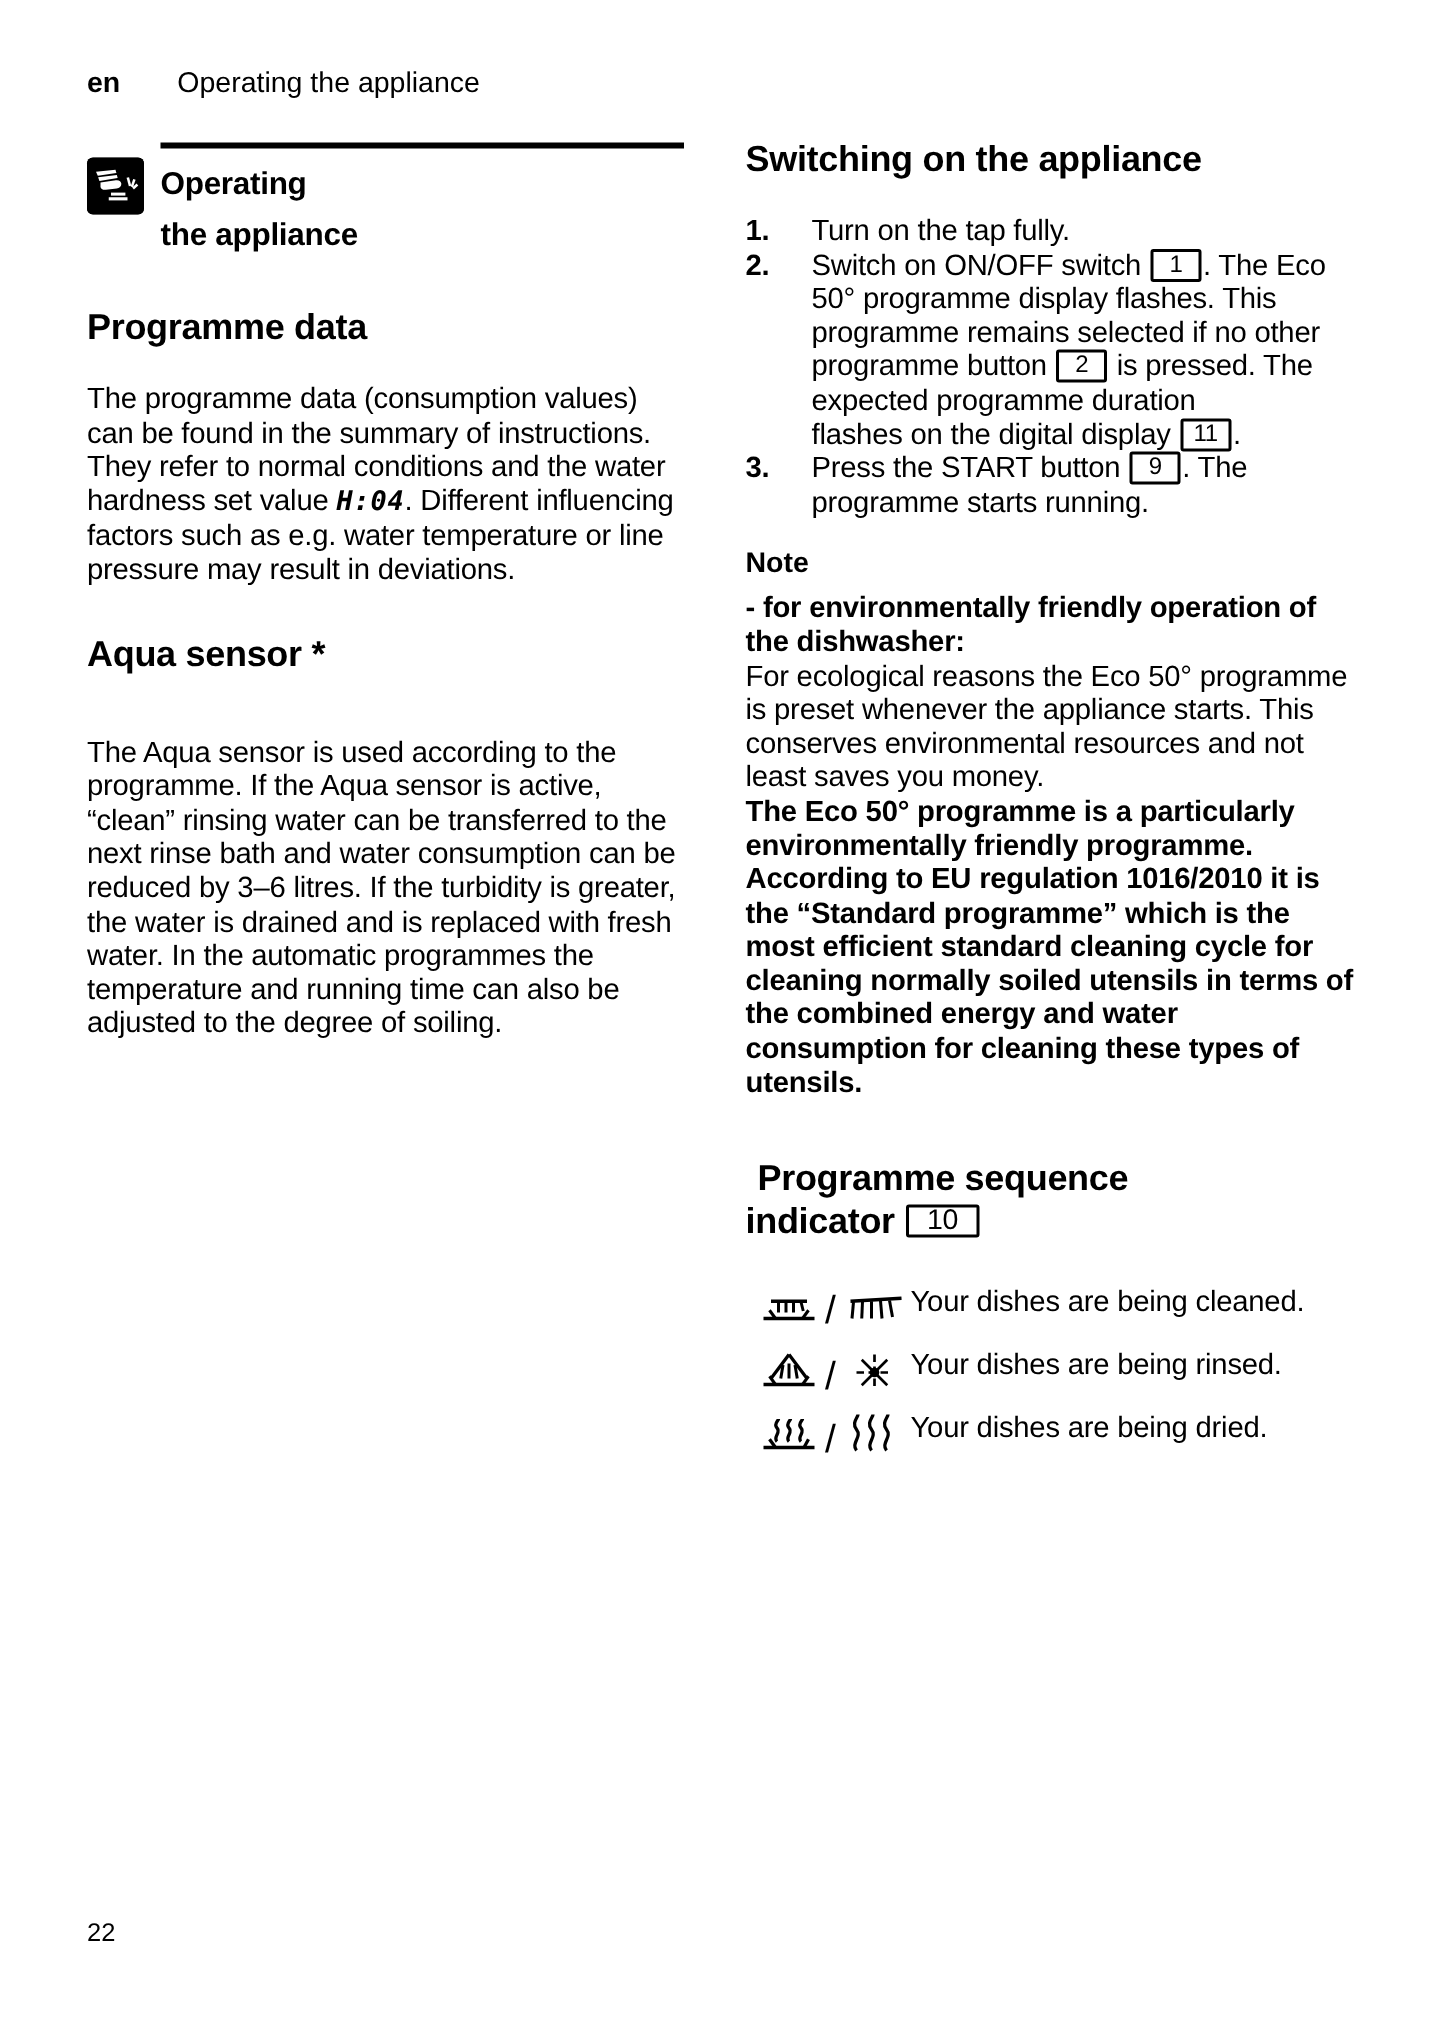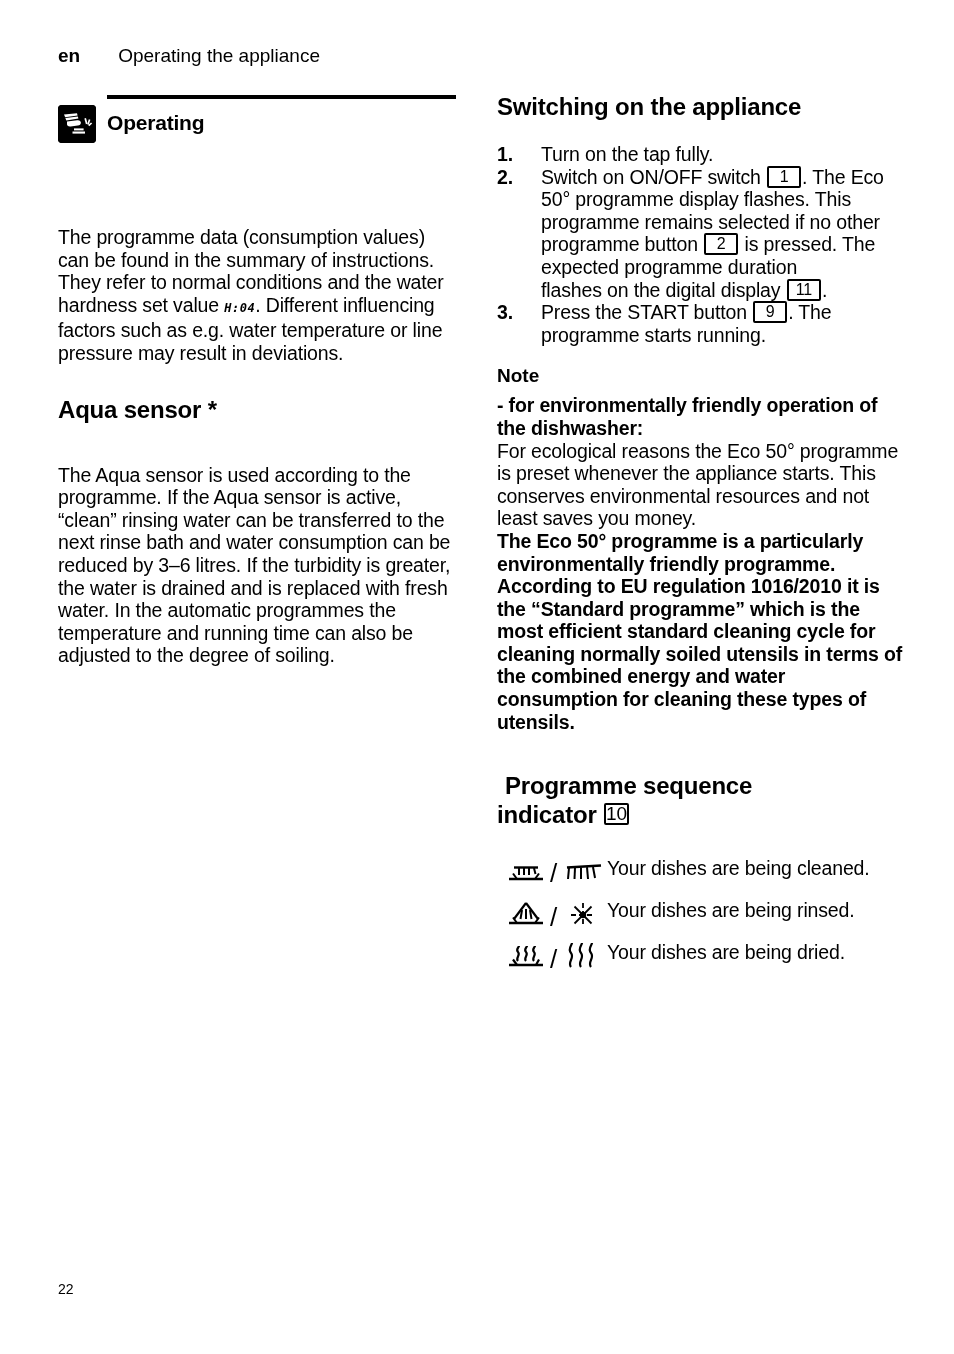--- a/index.html
+++ b/index.html
@@ -104,21 +104,21 @@
   .sp-22 { height: 22px; }
   .sp-26 { height: 26px; }
   .sp-30 { height: 30px; }
   .sp-38 { height: 38px; }
 
   
   .lcd {
     font-family: "DejaVu Sans Mono", monospace;
     font-weight: bold;
     font-style: italic;
-    font-size: 12px;
+    font-size: 18px;
     letter-spacing: 0.5px;
   }
 
   
   ol.steps {
     margin: 0;
     padding: 0;
     list-style: none;
   }
   ol.steps > li {
@@ -176,21 +176,21 @@
     line-height: 22.6px;
     letter-spacing: -0.15px;
     padding-top: 2px;
   }
 
   
   .folio {
     position: absolute;
     left: 58px;
     top: 1277px;
-    font-size: 14px;
+    font-size: 17px;
     line-height: 24px;
   }
 </style>
 </head>
 <body>
 
 <div class="runhead">
   <span class="lang">en</span><span class="title">Operating the appliance</span>
 </div>
 
@@ -209,25 +209,27 @@
         <rect x="14.5" y="26.5" width="12.5" height="2.1" fill="#fff"></rect>
         <rect x="16.0" y="23.4" width="9.6" height="2.0" fill="#fff"></rect>
 
         <path d="M27.2 13.3 L28.7 19.0" stroke="#fff" stroke-width="1.7" fill="none"></path>
         <path d="M31.6 14.6 L29.9 19.6" stroke="#fff" stroke-width="1.7" fill="none"></path>
         <path d="M33.6 18.0 L30.7 20.7" stroke="#fff" stroke-width="1.7" fill="none"></path>
       </svg>
     </div>
     <h1 class="chapter-title">
       <span>Operating</span><br>
+      <span>the appliance</span>
     </h1>
   </div>
 
   <div class="sp-26"></div>
 
+  <h2 class="sec">Programme data</h2>
 
   <div class="sp-22"></div>
 
   <p class="body"><span>The programme data (consumption values) can be found in the summary of instructions. They refer to normal conditions and the water hardness set value </span><span class="lcd">H:04</span><span>. Different influencing factors such as e.g. water temperature or line pressure may result in deviations.</span></p>
 
   <div class="sp-30"></div>
 
   <h2 class="sec">Aqua sensor *</h2>
 
   <div class="sp-22"></div>
@@ -268,21 +270,21 @@
 
   <p class="body bold">- for environmentally friendly operation of the dishwasher:</p>
 
   <p class="body">For ecological reasons the Eco 50° programme is preset whenever the appliance starts. This conserves environmental resources and not least saves you money.</p>
 
   <p class="body bold">The Eco 50° programme is a particularly environmentally friendly programme. According to EU regulation 1016/2010 it is the “Standard programme” which is the most efficient standard cleaning cycle for cleaning normally soiled utensils in terms of the combined energy and water consumption for cleaning these types of utensils.</p>
 
   <div class="sp-38"></div>
 
   <h2 class="sec">
-    <span style="padding-left:8px">Programme sequence</span><br><span>indicator</span>&nbsp;<span class="ref" style="font-size:19px;padding:0 0;vertical-align:3px">10</span>
+    <span style="padding-left:8px">Programme sequence</span><br><span>indicator</span>&nbsp;<span class="ref" style="font-size:19px;padding:0 12px;vertical-align:3px">10</span>
   </h2>
 
   <div class="sp-26"></div>
 
   <div class="legend">
 
     <div class="legend-row">
       <div class="legend-sym">
         <svg width="100" height="34" viewBox="0 0 100 34" aria-hidden="true">
           <g fill="none" stroke="#000" stroke-width="2">

